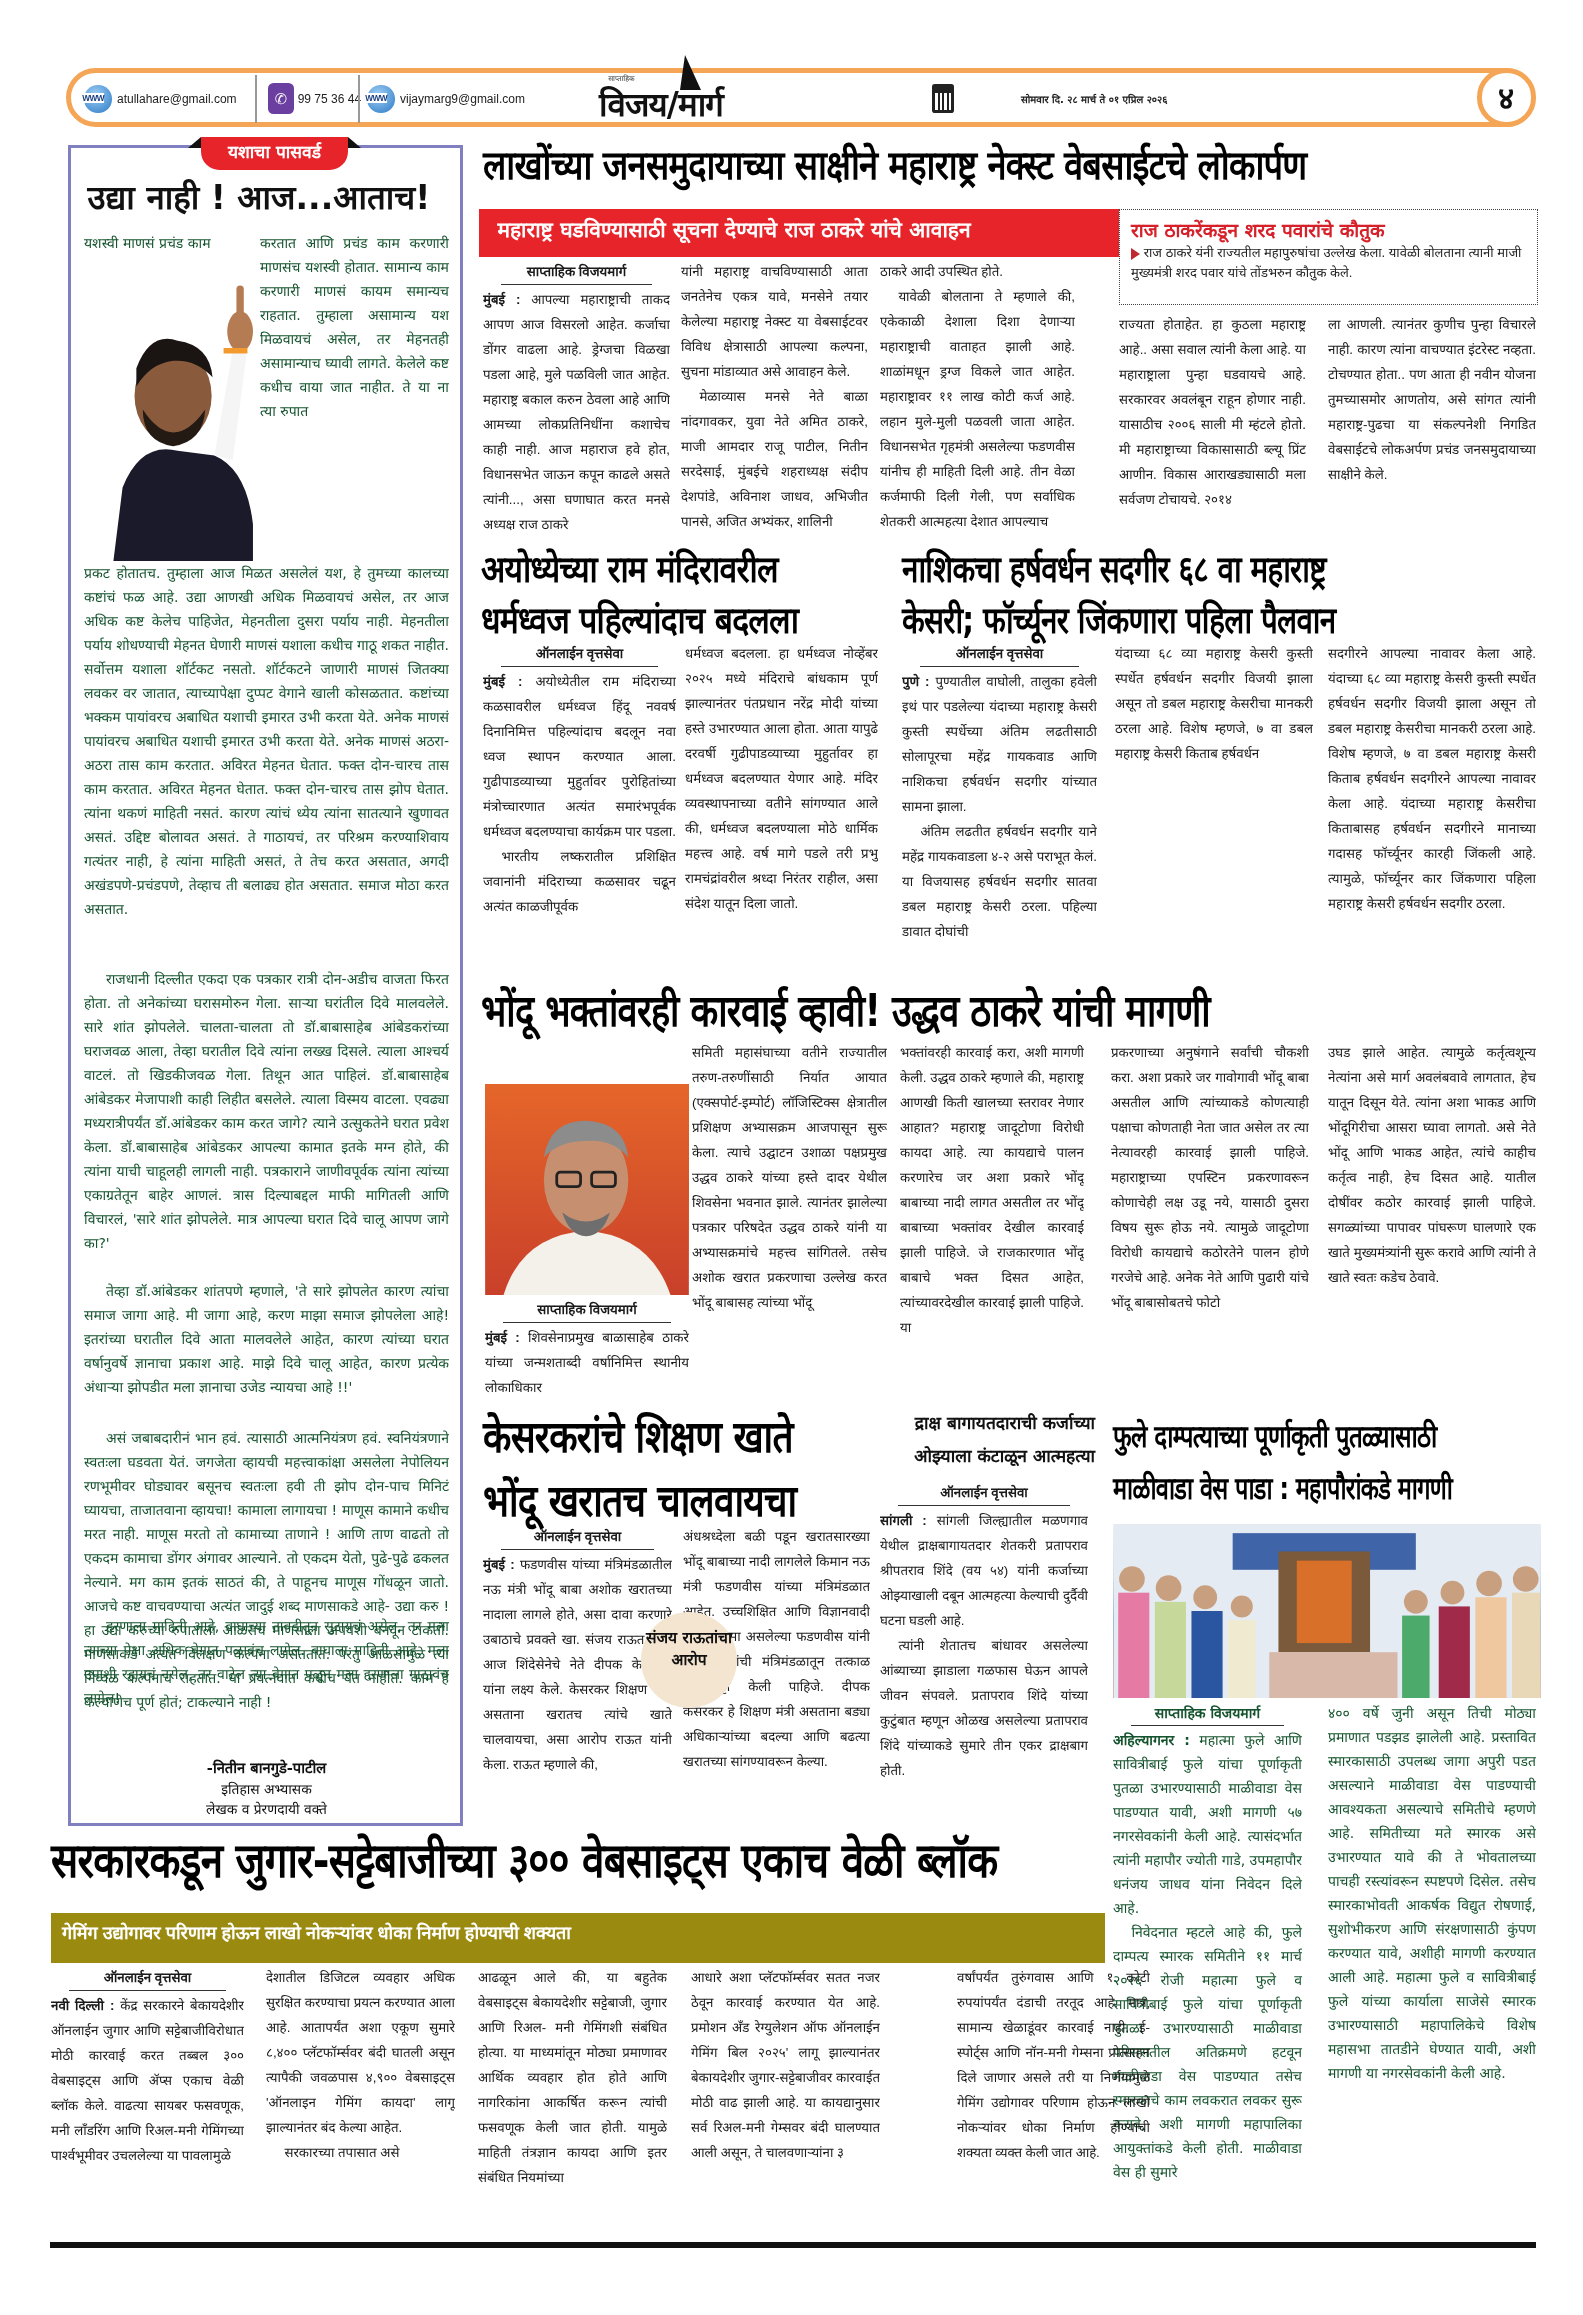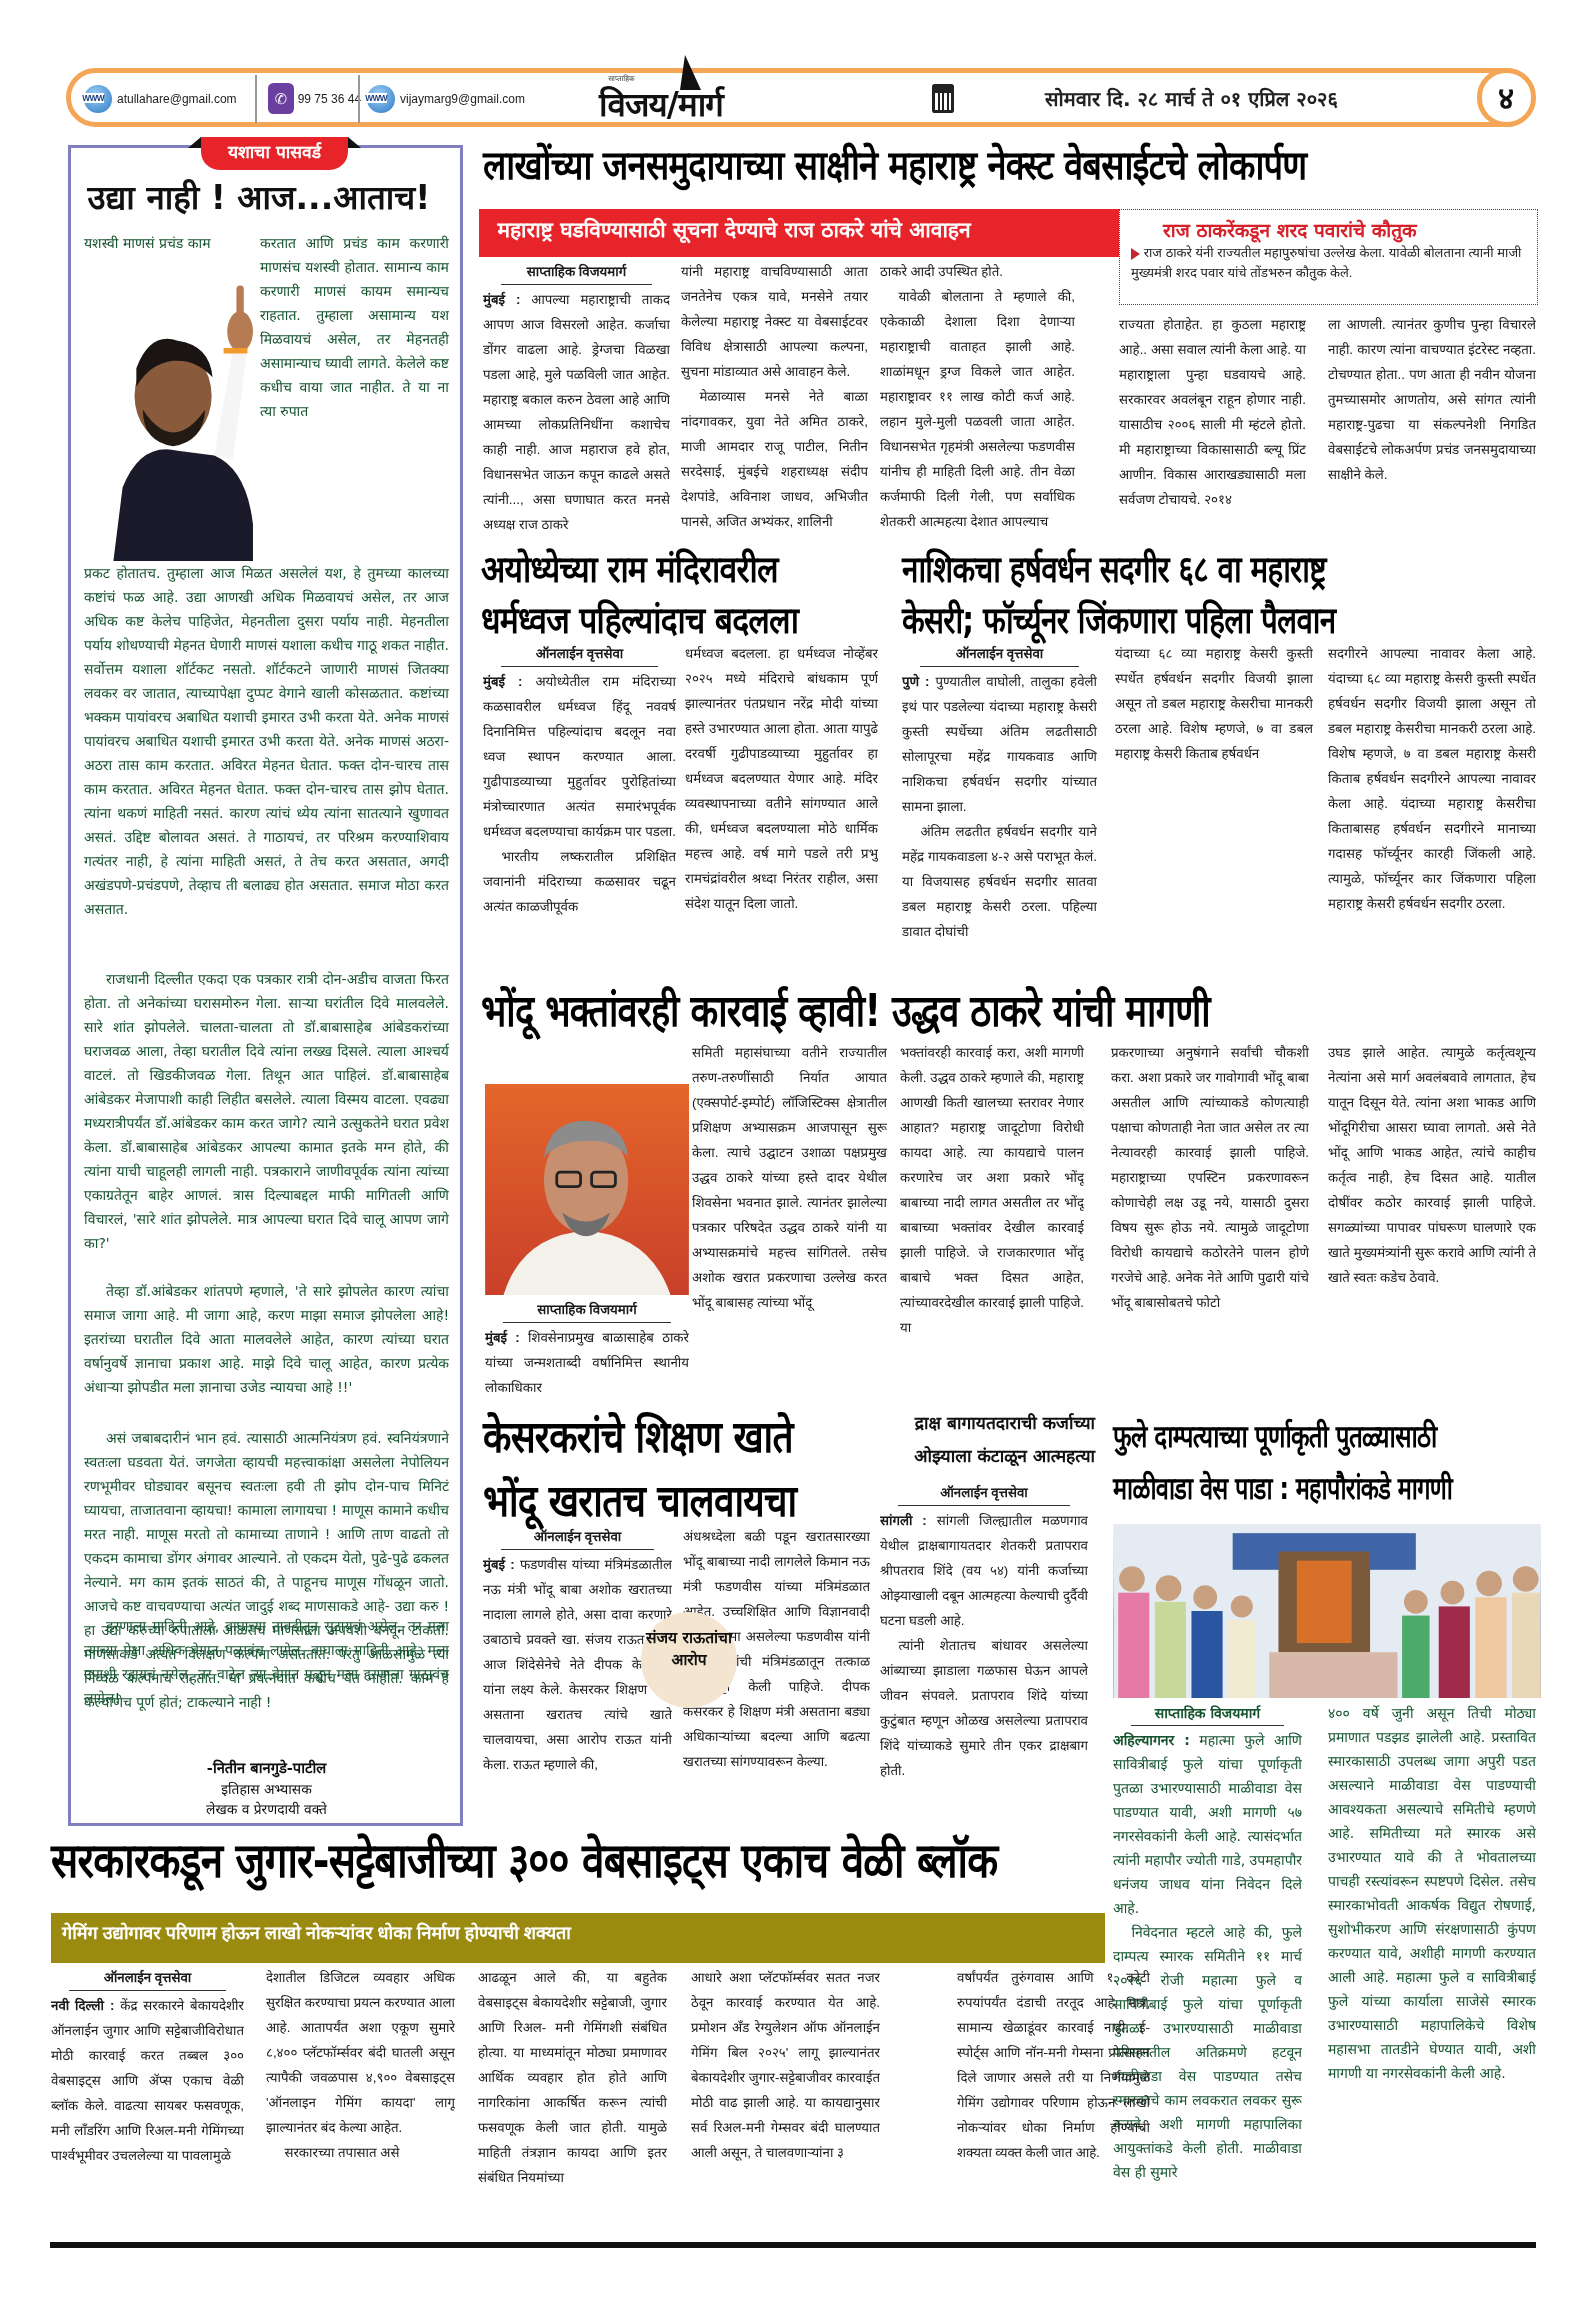--- a/index.html
+++ b/index.html
@@ -39,21 +39,21 @@
 
   
   .photo { position: absolute; overflow: hidden; }
   .person-photo { left: 101px; top: 220px; width: 138px; height: 275px; }
   .uddhav-photo { left: 485px; top: 1084px; width: 204px; height: 211px; background: linear-gradient(180deg, #e06a2c 0%, #d9552a 50%, #f3efe6 100%); }
   .phule-photo { left: 1113px; top: 1524px; width: 428px; height: 174px; background: linear-gradient(180deg, #eef3f8 0%, #cfd9e8 30%, #7d99c2 55%, #d5a088 100%); }
 
   .red-band { left: 479px; top: 209px; width: 1058px; height: 48px; background: #e8242b; }
   .red-band-text { position: absolute; left: 18.4px; top: 5.5px; color: #fff; font-size: 21px; font-weight: bold; white-space: nowrap; }
   .info-box { left: 1119px; top: 209px; width: 419px; height: 96px; border: 1.8px dotted #444; background: #fff; padding: 0 11px; }
-  .info-title { color: #d6202a; font-size: 19px; font-weight: bold; margin-top: 7.3px; white-space: nowrap; margin-left: 32px; }
+  .info-title { color: #d6202a; font-size: 19px; font-weight: bold; margin-top: 7.3px; white-space: nowrap; }
   .info-body { font-family: "Liberation Sans", sans-serif; font-size: 13px; line-height: 20px; color: #222; }
   .tri { display: inline-block; width: 0; height: 0; border-top: 6.4px solid transparent; border-bottom: 6.4px solid transparent; border-left: 9.2px solid #c0282f; margin-right: 3.7px; vertical-align: middle; }
 
   .quote-circle { left: 641px; top: 1612px; width: 96px; height: 96px; border-radius: 50%; background: #f3e5d0; text-align: center; font-weight: bold; font-size: 15.6px; line-height: 22px; padding-top: 14.7px; }
 
   .olive-band { left: 51px; top: 1913px; width: 1054px; height: 50px; background: #9a8a10; }
   .olive-text { position: absolute; left: 11px; top: 7.3px; color: #fff; font-size: 18px; white-space: nowrap; font-family: "Liberation Sans", sans-serif; font-weight: bold; }
 
   .bottom-rule { left: 50px; top: 2242px; width: 1486px; height: 5.5px; background: #111; }
 </style>
@@ -76,21 +76,21 @@
     <span>vijaymarg9@gmail.com</span>
   </div>
   <div class="logo">
     <span class="logo-flag"></span>
     <span class="logo-small">साप्ताहिक</span>
     <span class="logo-main">विजय/मार्ग</span>
   </div>
   <div class="mh-item" style="left:861px;">
     <span class="cal"></span>
   </div>
-  <div class="mh-item" style="left:974px; font-size:20px; font-weight:bold; font-family:'DejaVu Sans',sans-serif;">सोमवार दि. २८ मार्च ते ०१ एप्रिल २०२६</div>
+  <div class="mh-item" style="left:950px; font-size:10px; font-weight:bold; font-family:'DejaVu Sans',sans-serif;">सोमवार दि. २८ मार्च ते ०१ एप्रिल २०२६</div>
   <div class="page-no">४</div>
 </div>
 
 <div class="abs side-box">
   <div class="side-tag">यशाचा पासवर्ड</div>
   <div class="side-title">उद्या नाही ! आज...आताच!</div>
 
   <div class="col body-serif" style="left:13px; top:83px; width:138px; height:27.5px; text-align:left;">यशस्वी माणसं प्रचंड काम</div>
 
   <div class="photo person-photo" style="left:24px; top:110px; width:158px; height:303px;">

